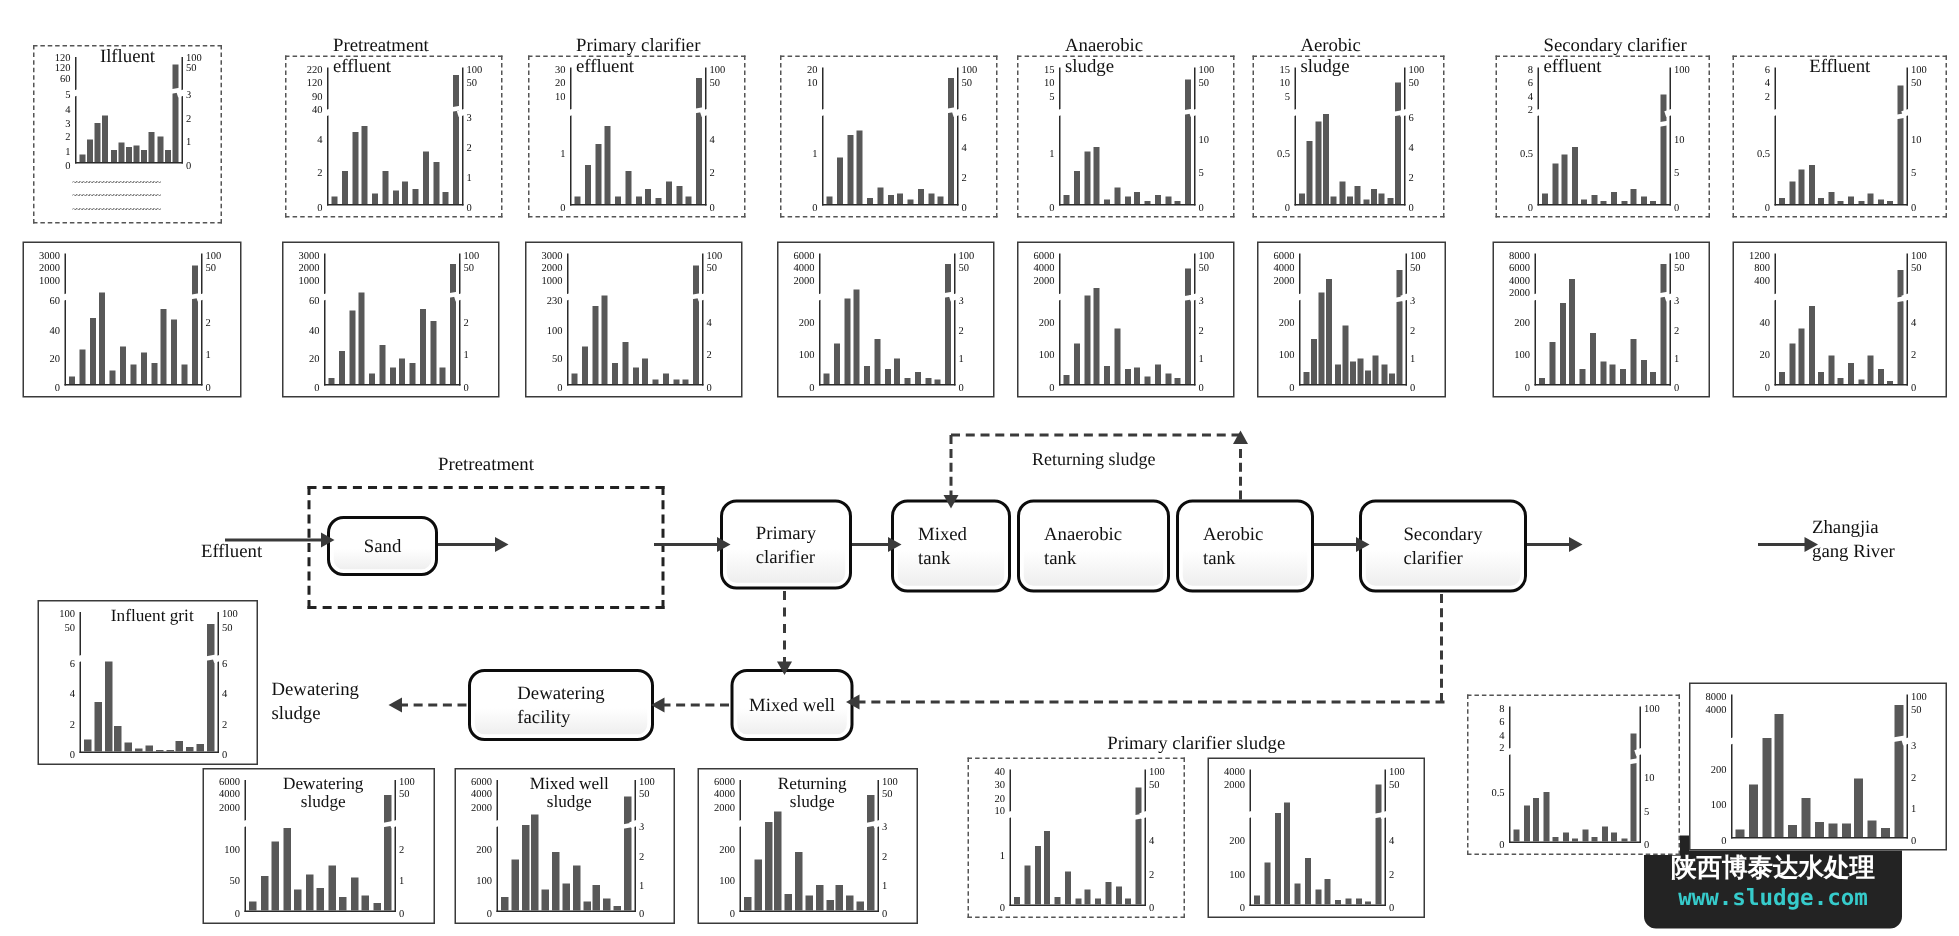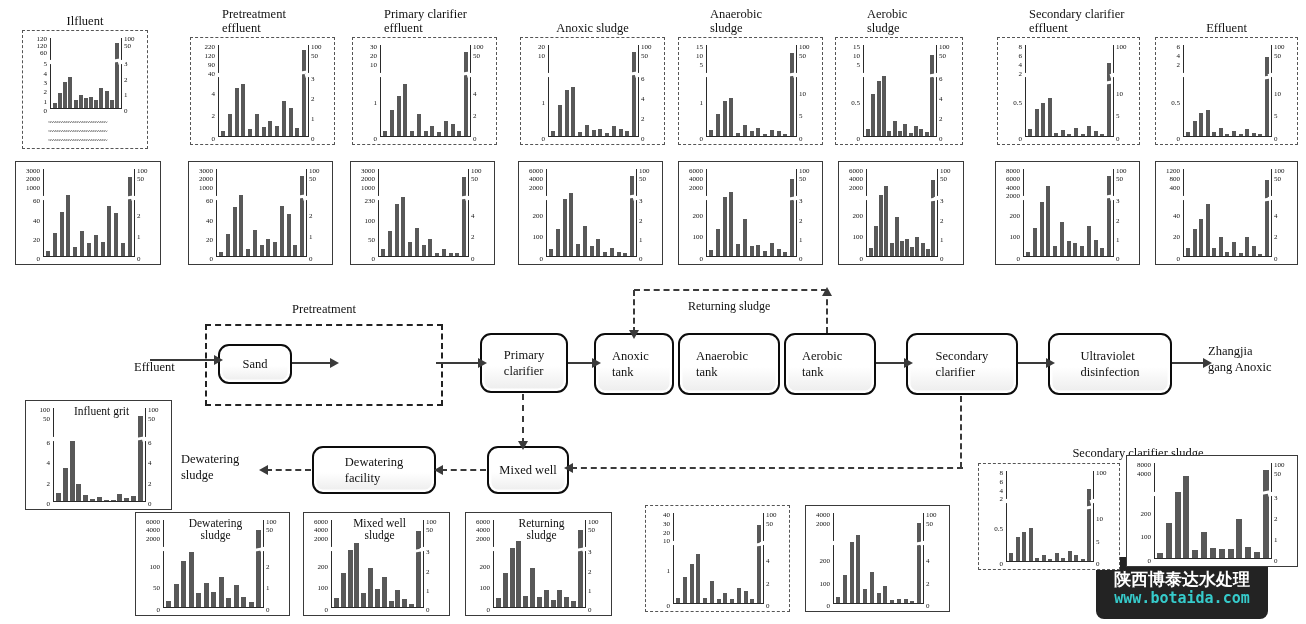--- a/index.html
+++ b/index.html
@@ -12,21 +12,21 @@
   .plot{position:absolute;border-left:1.4px solid #2a2a2a;border-right:1.4px solid #2a2a2a;
         border-bottom:1.4px solid #2a2a2a;display:flex;align-items:flex-end;
         justify-content:space-between;padding:0 2px;box-sizing:border-box;}
   .bar{background:#585858;position:relative;flex:0 0 auto;}
   .wstripe{position:absolute;left:-1px;right:-1px;height:2.5px;background:#fff;transform:rotate(-10deg);}
   .llab,.rlab{position:absolute;font-size:7px;line-height:1;}
   .llab{text-align:right;}
   .tick{position:absolute;transform:translateY(-50%);width:100%;}
   .brk{position:absolute;width:7px;height:4px;background:#fff;transform:rotate(-18deg);}
   .chart-title{position:absolute;font-size:12.5px;line-height:1.08;white-space:pre-line;
-               display:flex;align-items:flex-end;justify-content:center;}
+               display:flex;align-items:flex-end;justify-content:center;margin-top:16px;}
   .chart-title.ml{justify-content:flex-start;padding-left:32px;box-sizing:border-box;}
   .inside-title{position:absolute;font-size:11.5px;line-height:1.05;white-space:pre-line;text-align:center;}
   .xsquig{position:absolute;font-size:6px;line-height:5px;letter-spacing:-1px;color:#333;
           white-space:nowrap;overflow:hidden;}
   
   .fbox{position:absolute;border:2.6px solid #0c0c0c;border-radius:11px;
         background:linear-gradient(180deg,#fff 55%,#ececec);display:flex;align-items:center;
         justify-content:center;text-align:left;font-size:12.5px;line-height:1.3;
         white-space:pre-line;box-sizing:border-box;box-shadow:inset 0 0 0 2.5px #fff;}
   .flabel{position:absolute;font-size:12.5px;line-height:1.25;white-space:pre-line;}
@@ -51,47 +51,45 @@
 </style>
 </head>
 <body>
 
 <div id="canvas">
 
   <div class="flabel" style="left:134px;top:360px;width:60px;">Effluent</div>
   <div class="flabel" style="left:205px;top:302px;width:238px;text-align:center;">Pretreatment</div>
   <div class="flabel" style="left:688px;top:299px;width:130px;font-size:12px;">Returning sludge</div>
   <div class="flabel" style="left:1208px;top:344px;width:90px;">Zhangjia
-gang Anoxic</div>
+gang River</div>
   <div class="flabel" style="left:181px;top:452px;width:86px;">Dewatering
 sludge</div>
-  <div class="fgroup" style="left:978px;top:446px;width:320px;">Secondary clarifier sludge</div>
+  <div class="fgroup" style="left:645px;top:488px;width:305px;">Primary clarifier sludge</div>
 
   <div class="dashbox" style="left:205px;top:324px;width:238px;height:82px;"></div>
 
   <div class="fbox" style="left:218px;top:344px;width:74px;height:40px;">Sand</div>
   <div class="fbox" style="left:480px;top:333px;width:88px;height:60px;">Primary
 clarifier</div>
-  <div class="fbox" style="left:594px;top:333px;width:80px;height:62px;justify-content:flex-start;padding-left:16px;">Anoxic
+  <div class="fbox" style="left:594px;top:333px;width:80px;height:62px;justify-content:flex-start;padding-left:16px;">Mixed
 tank</div>
   <div class="fbox" style="left:678px;top:333px;width:102px;height:62px;justify-content:flex-start;padding-left:16px;">Anaerobic
 tank</div>
   <div class="fbox" style="left:784px;top:333px;width:92px;height:62px;justify-content:flex-start;padding-left:16px;">Aerobic
 tank</div>
   <div class="fbox" style="left:906px;top:333px;width:112px;height:62px;">Secondary
 clarifier</div>
-  <div class="fbox" style="left:1048px;top:333px;width:124px;height:62px;">Ultraviolet
-disinfection</div>
   <div class="fbox" style="left:487px;top:446px;width:82px;height:48px;">Mixed well</div>
   <div class="fbox" style="left:312px;top:446px;width:124px;height:48px;">Dewatering
 facility</div>
 
   <div class="wm">
     <div class="wm-cn">陕西博泰达水处理</div>
-    <div class="wm-url">www.botaida.com</div>
+    <div class="wm-url">www.sludge.com</div>
   </div>
 <div class="chart-frame b-d" style="left: 22px; top: 30px; width: 126px; height: 119px;">
       <div class="llab" style="left: 1px; top: 7px; height: 73px; width: 23px;">
         <div class="tick" style="top: 2%;">120</div>
         <div class="tick" style="top: 11.5%;">120</div>
         <div class="tick" style="top: 21%;">60</div>
       </div>
       <div class="llab" style="left: 1px; top: 7px; height: 73px; width: 23px;">
         <div class="tick" style="top: 36%;">5</div>
         <div class="tick" style="top: 48.8%;">4</div>
@@ -251,21 +249,20 @@
         <div class="bar" style="width: 4px; height: 11%; background: rgb(88, 88, 88);"></div>
         <div class="bar" style="width: 4px; height: 8%; background: rgb(88, 88, 88);"></div>
         <div class="bar" style="width: 4px; height: 6%; background: rgb(88, 88, 88);"></div>
         <div class="bar" style="width: 4px; height: 92%; background: rgb(88, 88, 88);">
           <div class="wstripe" style="top: 24%;"></div>
         </div>
       </div>
       <div class="brk" style="top: 35.2px; left: 24px;"></div>
       <div class="brk" style="top: 35.2px; right: 22px;"></div>
     </div>
-    <div class="chart-title" style="left: 520px; top: 6px; width: 145px; height: 29px;">Anoxic sludge</div>
     <div class="chart-frame b-d" style="left: 678px; top: 37px; width: 145px; height: 108px;">
       <div class="llab" style="left: 1px; top: 7px; height: 94px; width: 23px;">
         <div class="tick" style="top: 2%;">15</div>
         <div class="tick" style="top: 11.5%;">10</div>
         <div class="tick" style="top: 21%;">5</div>
       </div>
       <div class="llab" style="left: 1px; top: 7px; height: 94px; width: 23px;">
         <div class="tick" style="top: 62%;">1</div>
         <div class="tick" style="top: 100%;">0</div>
       </div>

